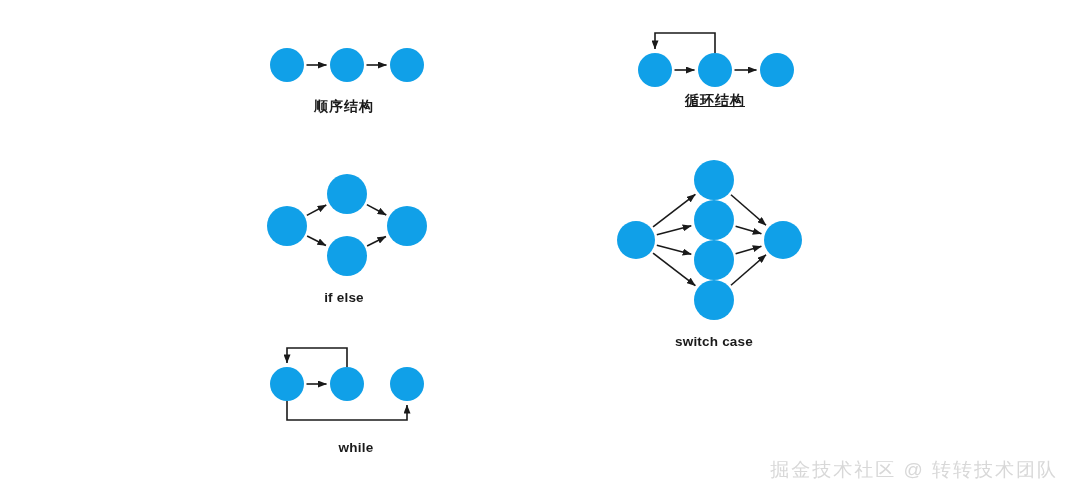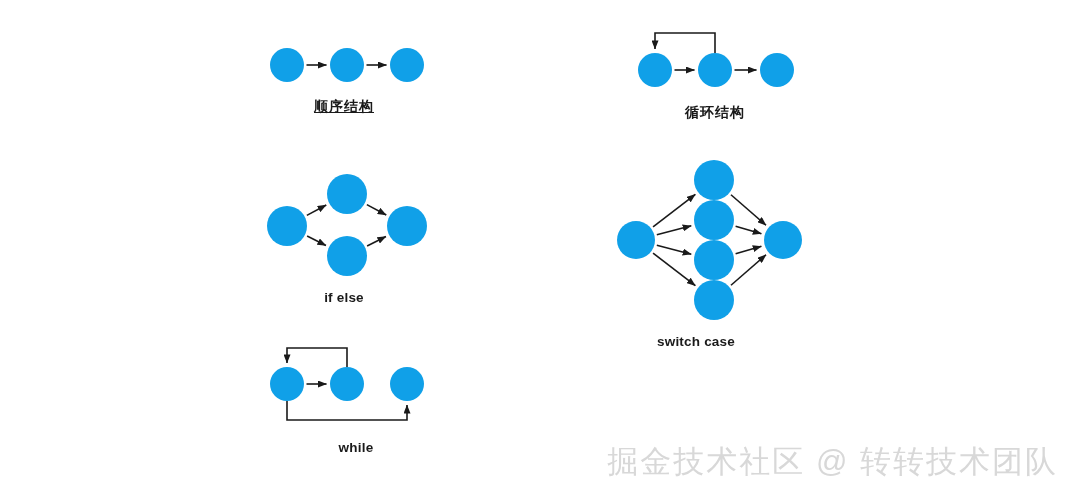--- a/index.html
+++ b/index.html
@@ -34,21 +34,21 @@
   }
   .diagram-label.cjk {
     font-size: 14px;
     letter-spacing: 1px;
   }
   #watermark {
     position: absolute;
     right: 12px;
     bottom: 6px;
     font-family: "Liberation Sans", sans-serif;
-    font-size: 31px;
+    font-size: 19px;
     color: #d8d8d8;
     letter-spacing: 2px;
     white-space: nowrap;
     user-select: none;
   }
 </style>
 </head>
 <body>
 
 <svg id="canvas" width="1070" height="489" viewBox="0 0 1070 489" xmlns="http://www.w3.org/2000/svg">
@@ -96,20 +96,20 @@
       <circle cx="636" cy="240" r="19" fill="#10a0e8"></circle>
       <circle cx="714" cy="180" r="20" fill="#10a0e8"></circle>
       <circle cx="714" cy="220" r="20" fill="#10a0e8"></circle>
       <circle cx="714" cy="260" r="20" fill="#10a0e8"></circle>
       <circle cx="714" cy="300" r="20" fill="#10a0e8"></circle>
       <circle cx="783" cy="240" r="19" fill="#10a0e8"></circle>
     </g>
 </svg>
 
 <div id="label-layer">
-    <div class="diagram-label cjk" style="left: 344px; top: 98px; transform: translate(-50%, 0px); text-decoration: underline;">顺序结构</div>
-    <div class="diagram-label cjk" style="left: 715px; top: 104px; transform: translate(-50%, 0px);">循环结构</div>
+    <div class="diagram-label cjk" style="left: 344px; top: 98px; transform: translate(-50%, 0px);">顺序结构</div>
+    <div class="diagram-label cjk" style="left: 715px; top: 92px; transform: translate(-50%, 0px); text-decoration: underline;">循环结构</div>
     <div class="diagram-label" style="left: 344px; top: 290px; transform: translate(-50%, 0px); text-align: right;">if else</div>
     <div class="diagram-label" style="left: 356px; top: 440px; transform: translate(-50%, 0px);">while</div>
-    <div class="diagram-label" style="left: 696px; top: 334px; transform: translate(-50%, 0px);">switch case</div>
+    <div class="diagram-label" style="left: 714px; top: 334px; transform: translate(-50%, 0px);">switch case</div>
   </div>
 
 <div id="watermark">掘金技术社区 @ 转转技术团队</div>
 
 </body></html>

